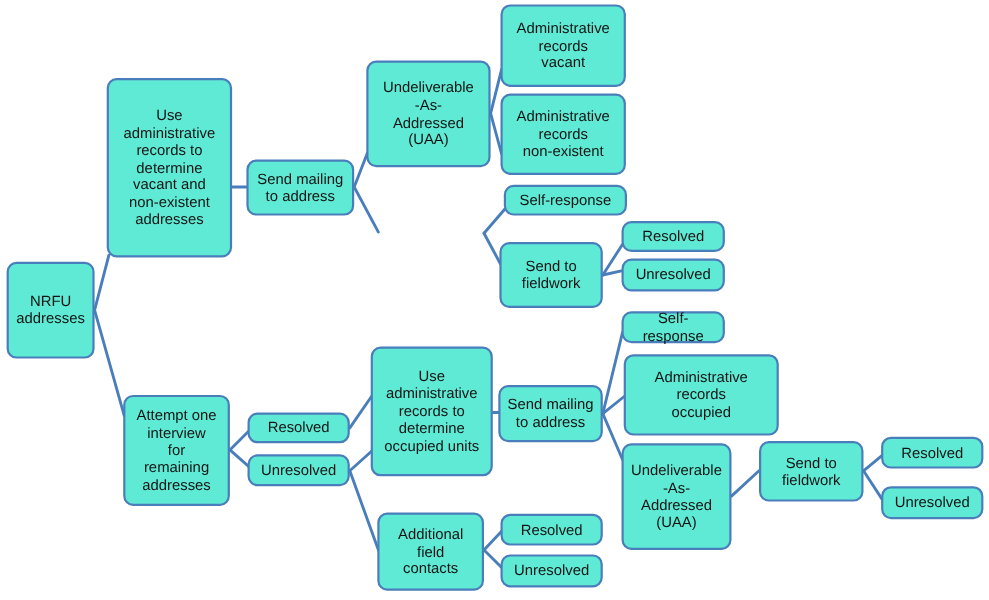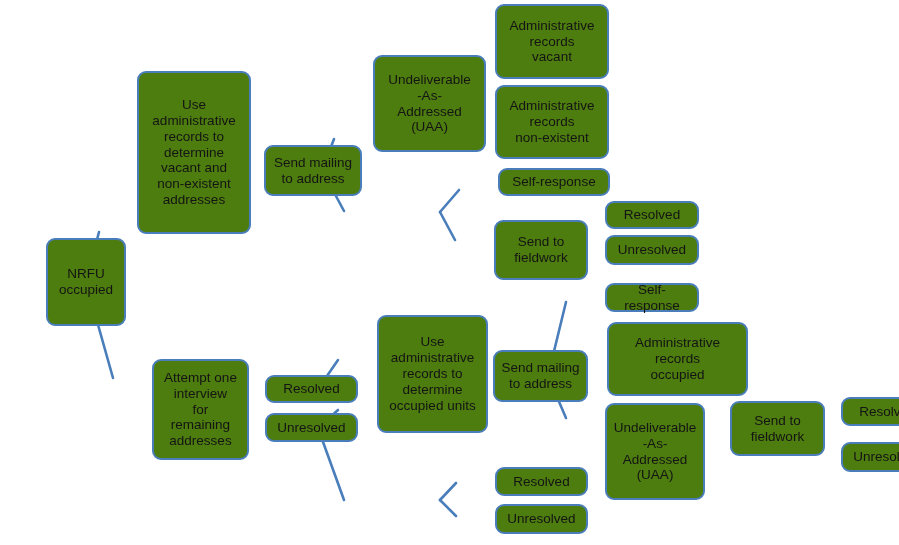--- a/index.html
+++ b/index.html
@@ -21,32 +21,31 @@
     top: 0;
     width: 899px;
     height: 545px;
     pointer-events: none;
   }
   .node {
     position: absolute;
     box-sizing: border-box;
     border: 2.4px solid #4a7ebb;
     border-radius: 9px;
-    background: #4d7c0f;
+    background: #5eead4;
     color: #141414;
     display: flex;
     align-items: center;
     justify-content: center;
     text-align: center;
     line-height: 1.18;
     font-size: 13.5px;
     padding: 2px 4px;
     white-space: pre-line;
     z-index: 2;
-    margin-left: 40px;
   }
 </style>
 </head>
 <body>
 
 <div id="canvas">
   <svg id="connectors" viewBox="0 0 899 545" xmlns="http://www.w3.org/2000/svg">
       <polyline points="86,282 99,232" fill="none" stroke="#4a7ebb" stroke-width="2.6" stroke-linecap="round" stroke-linejoin="round"></polyline>
       <polyline points="86,282 113,378" fill="none" stroke="#4a7ebb" stroke-width="2.6" stroke-linecap="round" stroke-linejoin="round"></polyline>
       <polyline points="211,170 224,170" fill="none" stroke="#4a7ebb" stroke-width="2.6" stroke-linecap="round" stroke-linejoin="round"></polyline>
@@ -67,21 +66,21 @@
       <polyline points="548,376 566,302" fill="none" stroke="#4a7ebb" stroke-width="2.6" stroke-linecap="round" stroke-linejoin="round"></polyline>
       <polyline points="548,376 568,360" fill="none" stroke="#4a7ebb" stroke-width="2.6" stroke-linecap="round" stroke-linejoin="round"></polyline>
       <polyline points="548,376 566,418" fill="none" stroke="#4a7ebb" stroke-width="2.6" stroke-linecap="round" stroke-linejoin="round"></polyline>
       <polyline points="665,451 690,428" fill="none" stroke="#4a7ebb" stroke-width="2.6" stroke-linecap="round" stroke-linejoin="round"></polyline>
       <polyline points="785,428 802,414" fill="none" stroke="#4a7ebb" stroke-width="2.6" stroke-linecap="round" stroke-linejoin="round"></polyline>
       <polyline points="785,428 802,454" fill="none" stroke="#4a7ebb" stroke-width="2.6" stroke-linecap="round" stroke-linejoin="round"></polyline>
       <polyline points="440,500 456,483" fill="none" stroke="#4a7ebb" stroke-width="2.6" stroke-linecap="round" stroke-linejoin="round"></polyline>
       <polyline points="440,500 456,516" fill="none" stroke="#4a7ebb" stroke-width="2.6" stroke-linecap="round" stroke-linejoin="round"></polyline>
     </svg>
 <div class="node" style="left: 6px; top: 238px; width: 80px; height: 88px; border-color: rgb(74, 126, 187); color: rgb(20, 20, 20);">NRFU
-occupied</div>
+addresses</div>
     <div class="node" style="left: 97px; top: 71px; width: 114px; height: 163px; border-color: rgb(74, 126, 187); color: rgb(20, 20, 20);">Use
 administrative
 records to
 determine
 vacant and
 non-existent
 addresses</div>
     <div class="node" style="left: 224px; top: 145px; width: 98px; height: 51px; border-color: rgb(74, 126, 187); color: rgb(20, 20, 20);">Send mailing
 to address</div>
     <div class="node" style="left: 333px; top: 55px; width: 113px; height: 97px; border-color: rgb(74, 126, 187); color: rgb(20, 20, 20);">Undeliverable
@@ -118,15 +117,18 @@
 records
 occupied</div>
     <div class="node" style="left: 565px; top: 403px; width: 100px; height: 97px; border-color: rgb(74, 126, 187); color: rgb(20, 20, 20);">Undeliverable
 -As-
 Addressed
 (UAA)</div>
     <div class="node" style="left: 690px; top: 401px; width: 95px; height: 55px; border-color: rgb(74, 126, 187); color: rgb(20, 20, 20);">Send to
 fieldwork</div>
     <div class="node" style="left: 801px; top: 397px; width: 93px; height: 29px; border-color: rgb(74, 126, 187); color: rgb(20, 20, 20);">Resolved</div>
     <div class="node" style="left: 801px; top: 442px; width: 93px; height: 30px; border-color: rgb(74, 126, 187); color: rgb(20, 20, 20);">Unresolved</div>
+    <div class="node" style="left: 343px; top: 466px; width: 97px; height: 71px; border-color: rgb(74, 126, 187); color: rgb(20, 20, 20);">Additional
+field
+contacts</div>
     <div class="node" style="left: 455px; top: 467px; width: 93px; height: 29px; border-color: rgb(74, 126, 187); color: rgb(20, 20, 20);">Resolved</div>
     <div class="node" style="left: 455px; top: 504px; width: 93px; height: 30px; border-color: rgb(74, 126, 187); color: rgb(20, 20, 20);">Unresolved</div>
   </div>
 
 </body></html>

